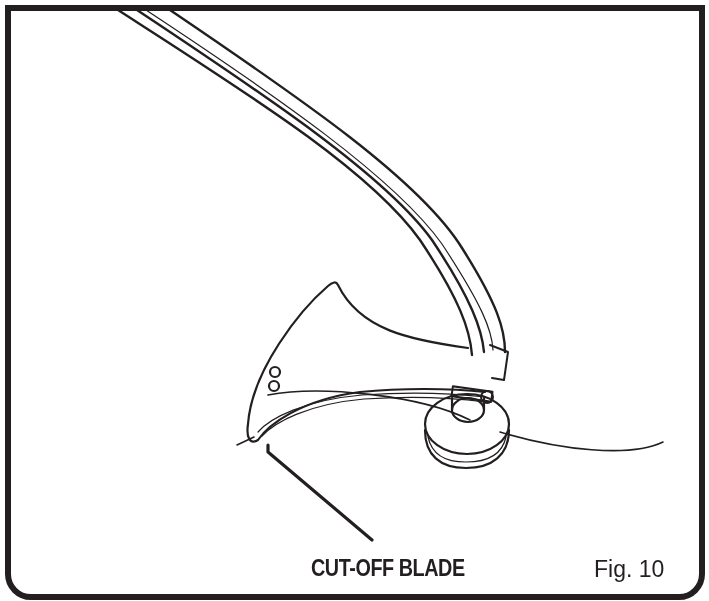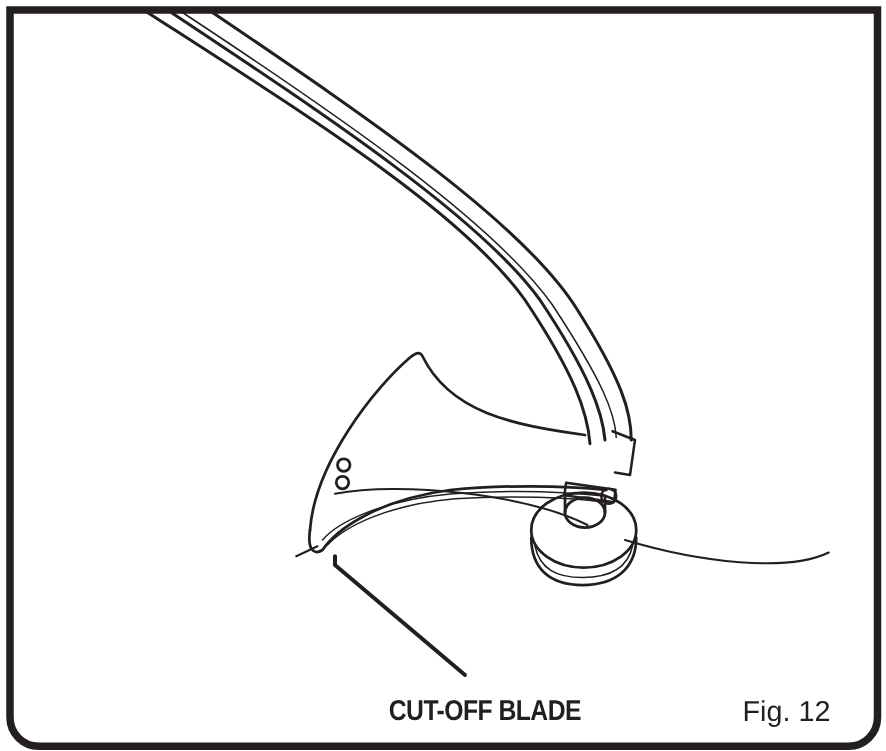--- a/index.html
+++ b/index.html
@@ -63,13 +63,13 @@
   <g stroke-width="1.6">
     <path d="M470 420 C 420 395, 320 385, 268 395"></path>
     <path d="M500 432 C 560 450, 630 458, 663 442"></path>
     <path d="M237 445 L 254 437"></path>
   </g>
 
   <path d="M268 452 L 268 445 M 268 452 L 372 540" stroke-width="3.2"></path>
 </svg>
 
 <div class="caption">CUT-OFF BLADE</div>
-<div class="fig">Fig. 12</div>
+<div class="fig">Fig. 10</div>
 
 </body></html>

